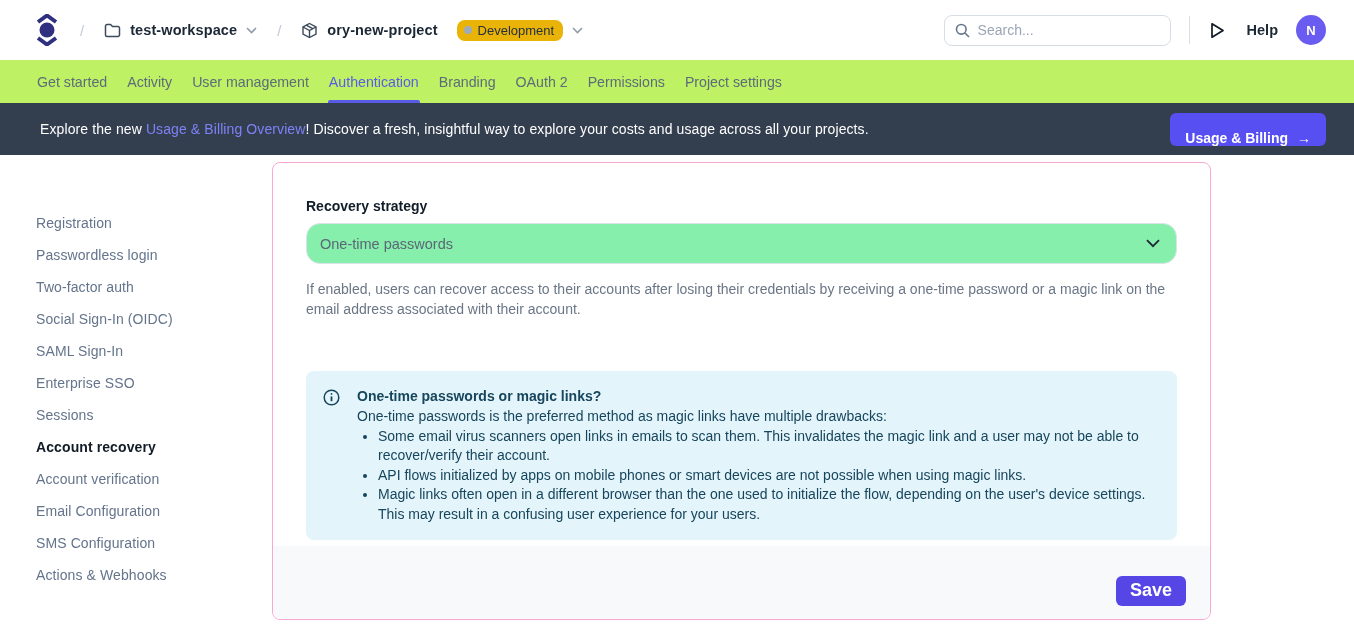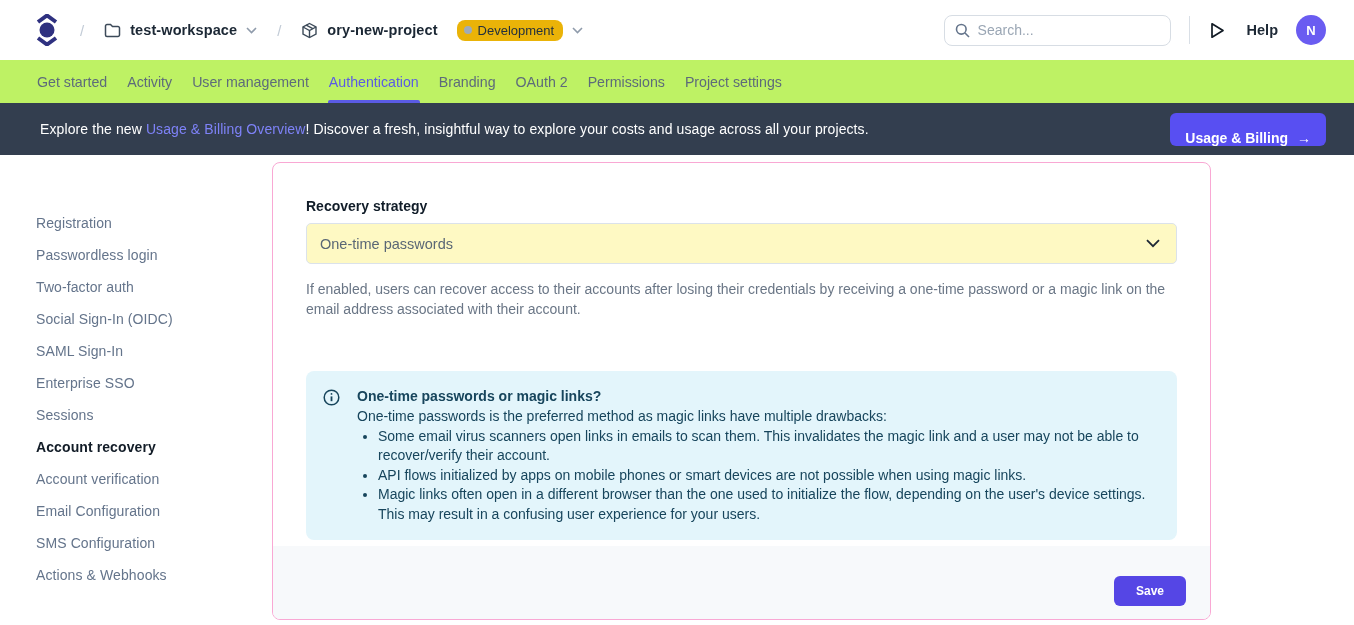--- a/index.html
+++ b/index.html
@@ -46,38 +46,38 @@
   .content { display:flex; height:470px; }
   .sidebar { width:272px; padding:52px 0 0 36px; flex-shrink:0; }
   .side-item { height:32px; display:flex; align-items:center; font-size:14px; color:#64748b;
     cursor:pointer; letter-spacing:.1px; }
   .side-item.active { color:#121c27; font-weight:600; }
 
   .card { width:939px; height:458px; margin-top:7px; background:#fff; border:1px solid #f9a8d4;
     border-radius:8px; display:flex; flex-direction:column; overflow:hidden; }
   .card-body { padding:35px 33px 0 33px; }
   .field-label { font-size:14px; font-weight:700; color:#101c28; }
-  .select { margin-top:9px; height:41px; border:1px solid #dbe2ea; border-radius:5px;
-    display:flex; align-items:center; padding:0 16px 0 13px; cursor:pointer; background:#fef9c3; }
+  .select { margin-top:9px; height:41px; border:1px solid #dbe2ea; border-radius:14px;
+    display:flex; align-items:center; padding:0 16px 0 13px; cursor:pointer; background:#86efac; }
   .select-value { font-size:14.5px; color:#5a6775; }
   .select .chev { margin-left:auto; color:#1e2936; }
   .desc { margin-top:15px; font-size:14px; line-height:20px; color:#6a7686; max-width:875px; }
 
   .callout { margin-top:52px; background:#e3f5fb; border-radius:8px; display:flex; gap:17px;
     padding:16px 20px 16px 17px; color:#17455c; }
   .callout-icon { flex-shrink:0; margin-top:2px; }
   .callout-title { font-size:14px; font-weight:700; line-height:19px; }
   .callout-intro { font-size:14px; line-height:19.5px; margin-top:1px; }
   .callout ul { margin:0; padding-left:21px; }
   .callout li { font-size:14px; line-height:19.5px; max-width:810px; }
 
   .card-footer { margin-top:auto; height:73px; background:#f7f9fb; display:flex; align-items:center;
     justify-content:flex-end; padding-right:24px; }
   .save-btn { background:#5546e5; color:#fff; border:none; border-radius:6px; height:30px;
-    padding:0 22px; font-size:12px; font-weight:700; font-family:inherit; cursor:pointer;margin-top:16px; }
+    padding:0 14px; font-size:18px; font-weight:700; font-family:inherit; cursor:pointer;margin-top:16px; }
 
   svg { display:block; }
 </style>
 </head>
 <body>
 
 <header class="topbar">
   <span>
     <svg width="26" height="32" viewBox="0 0 26 32">
       <circle cx="13" cy="16" r="7.5" fill="#2f3180"></circle>

